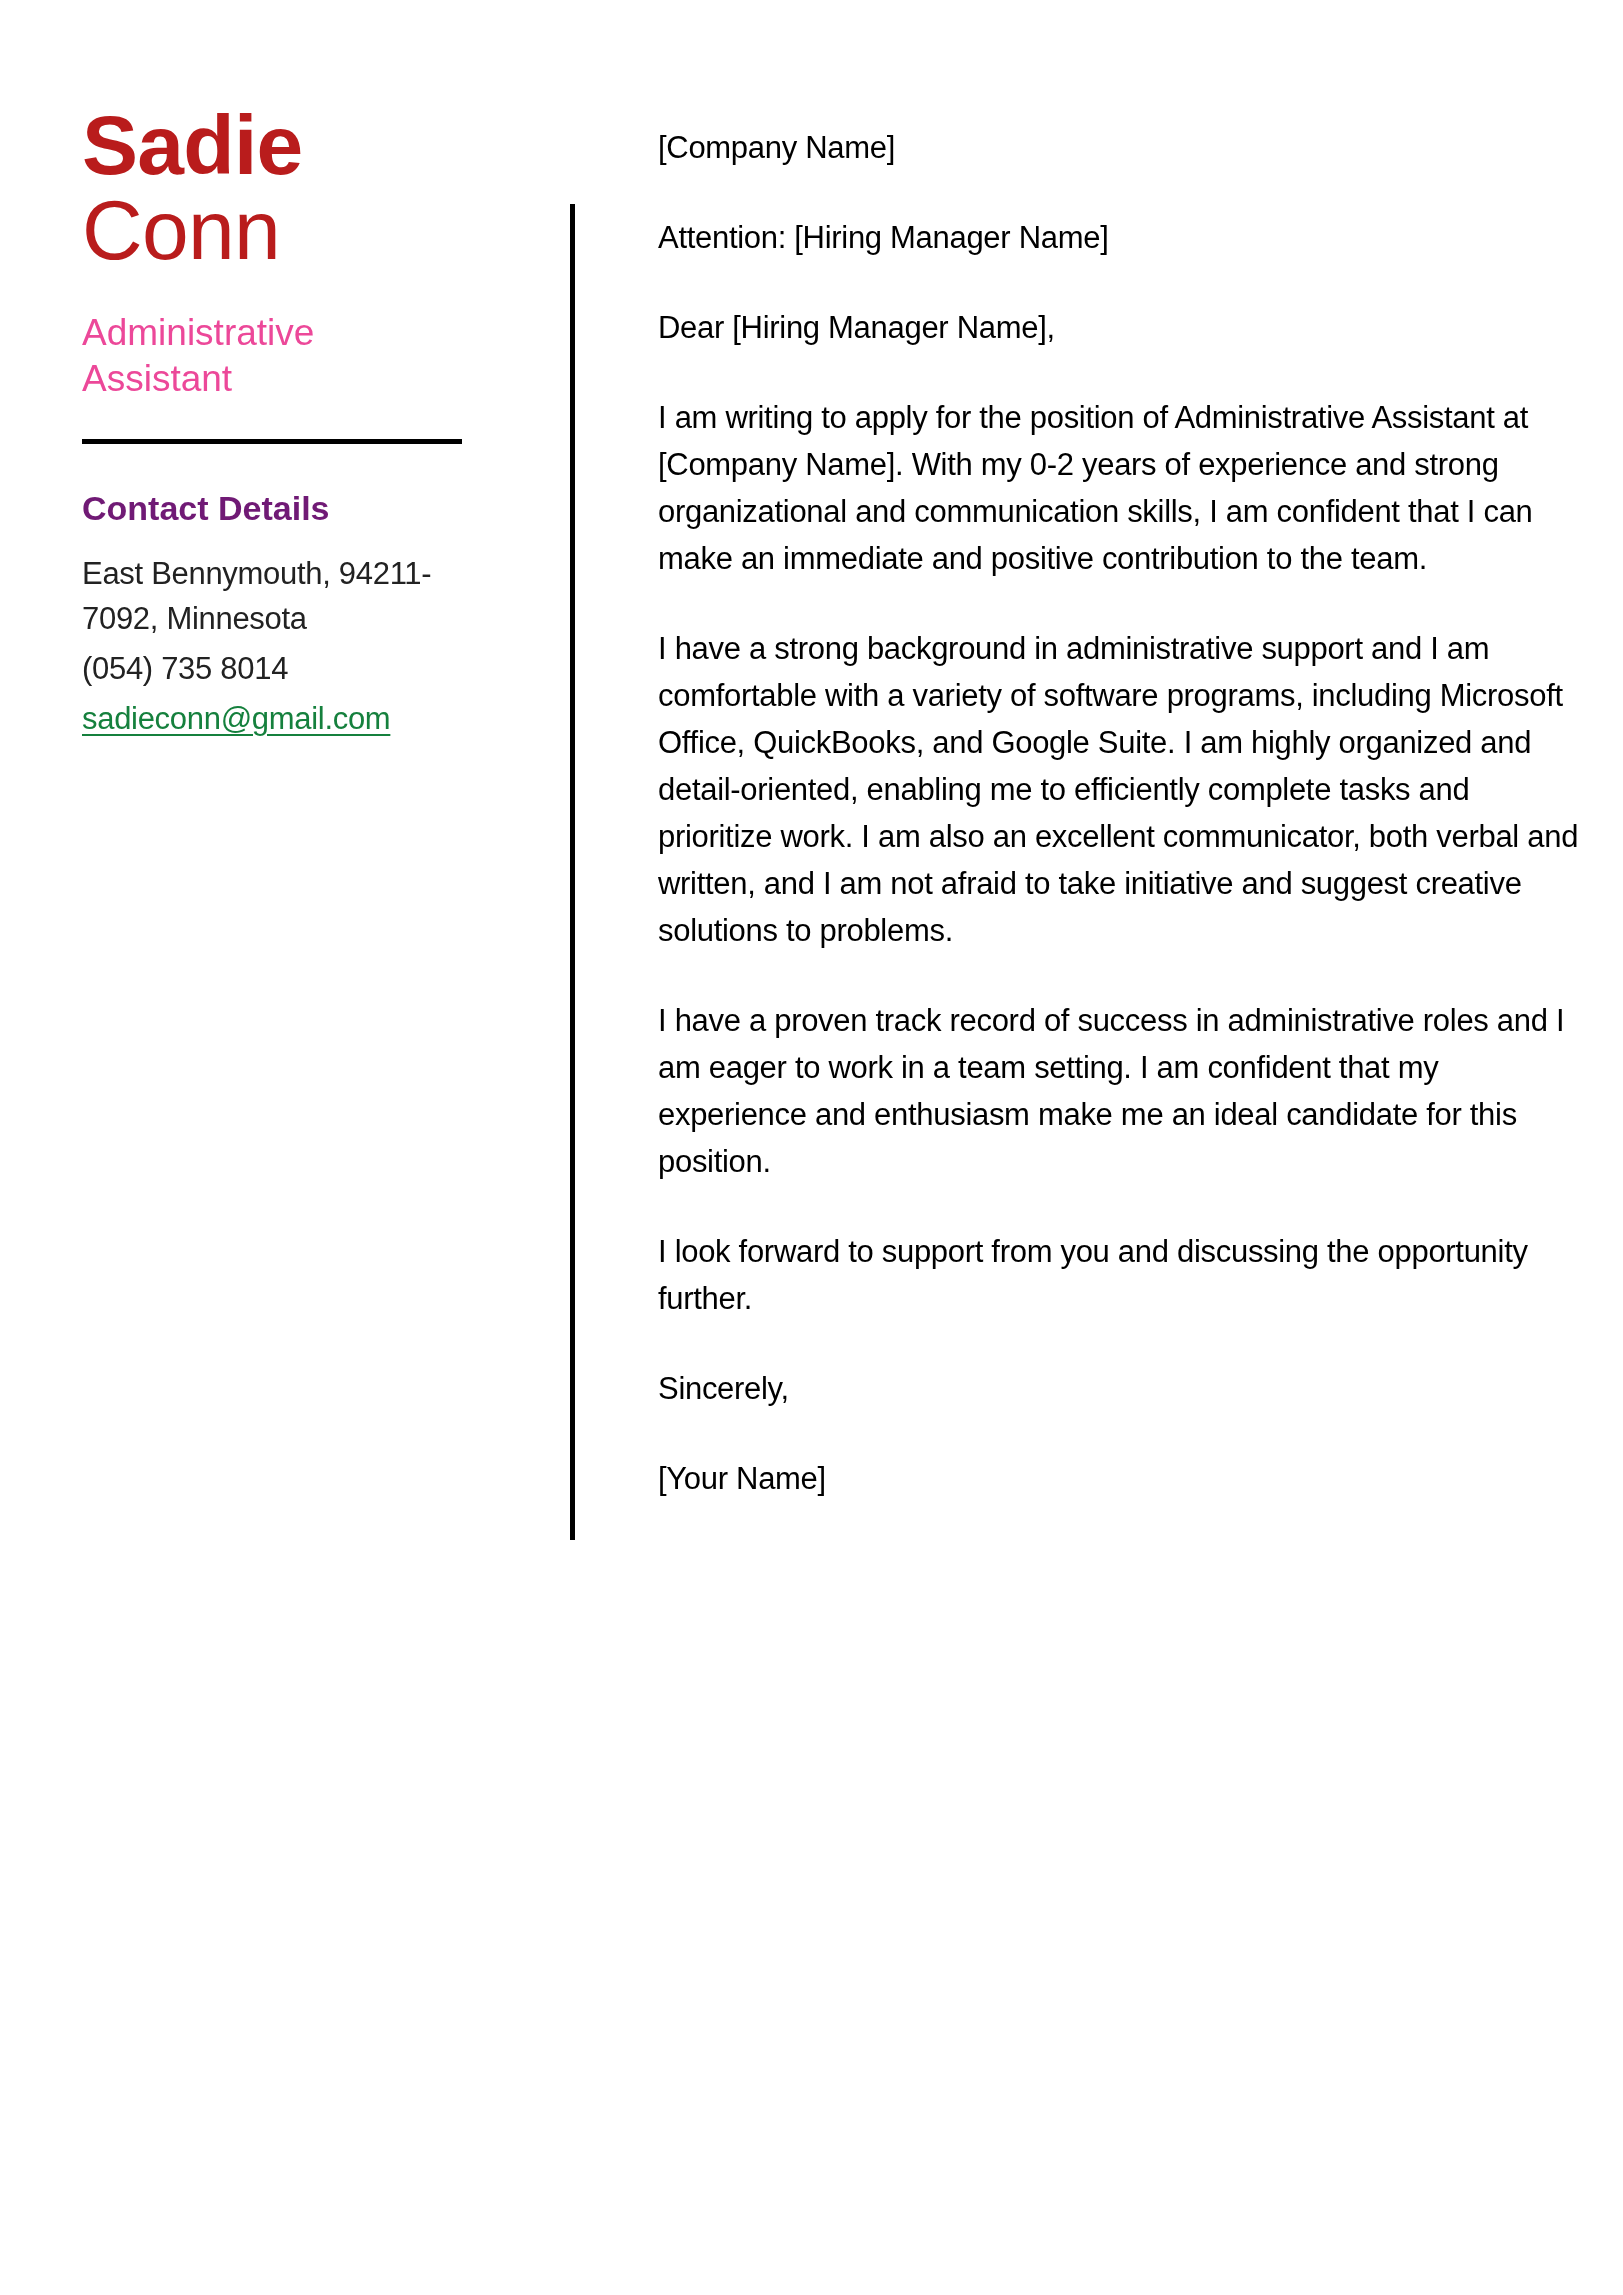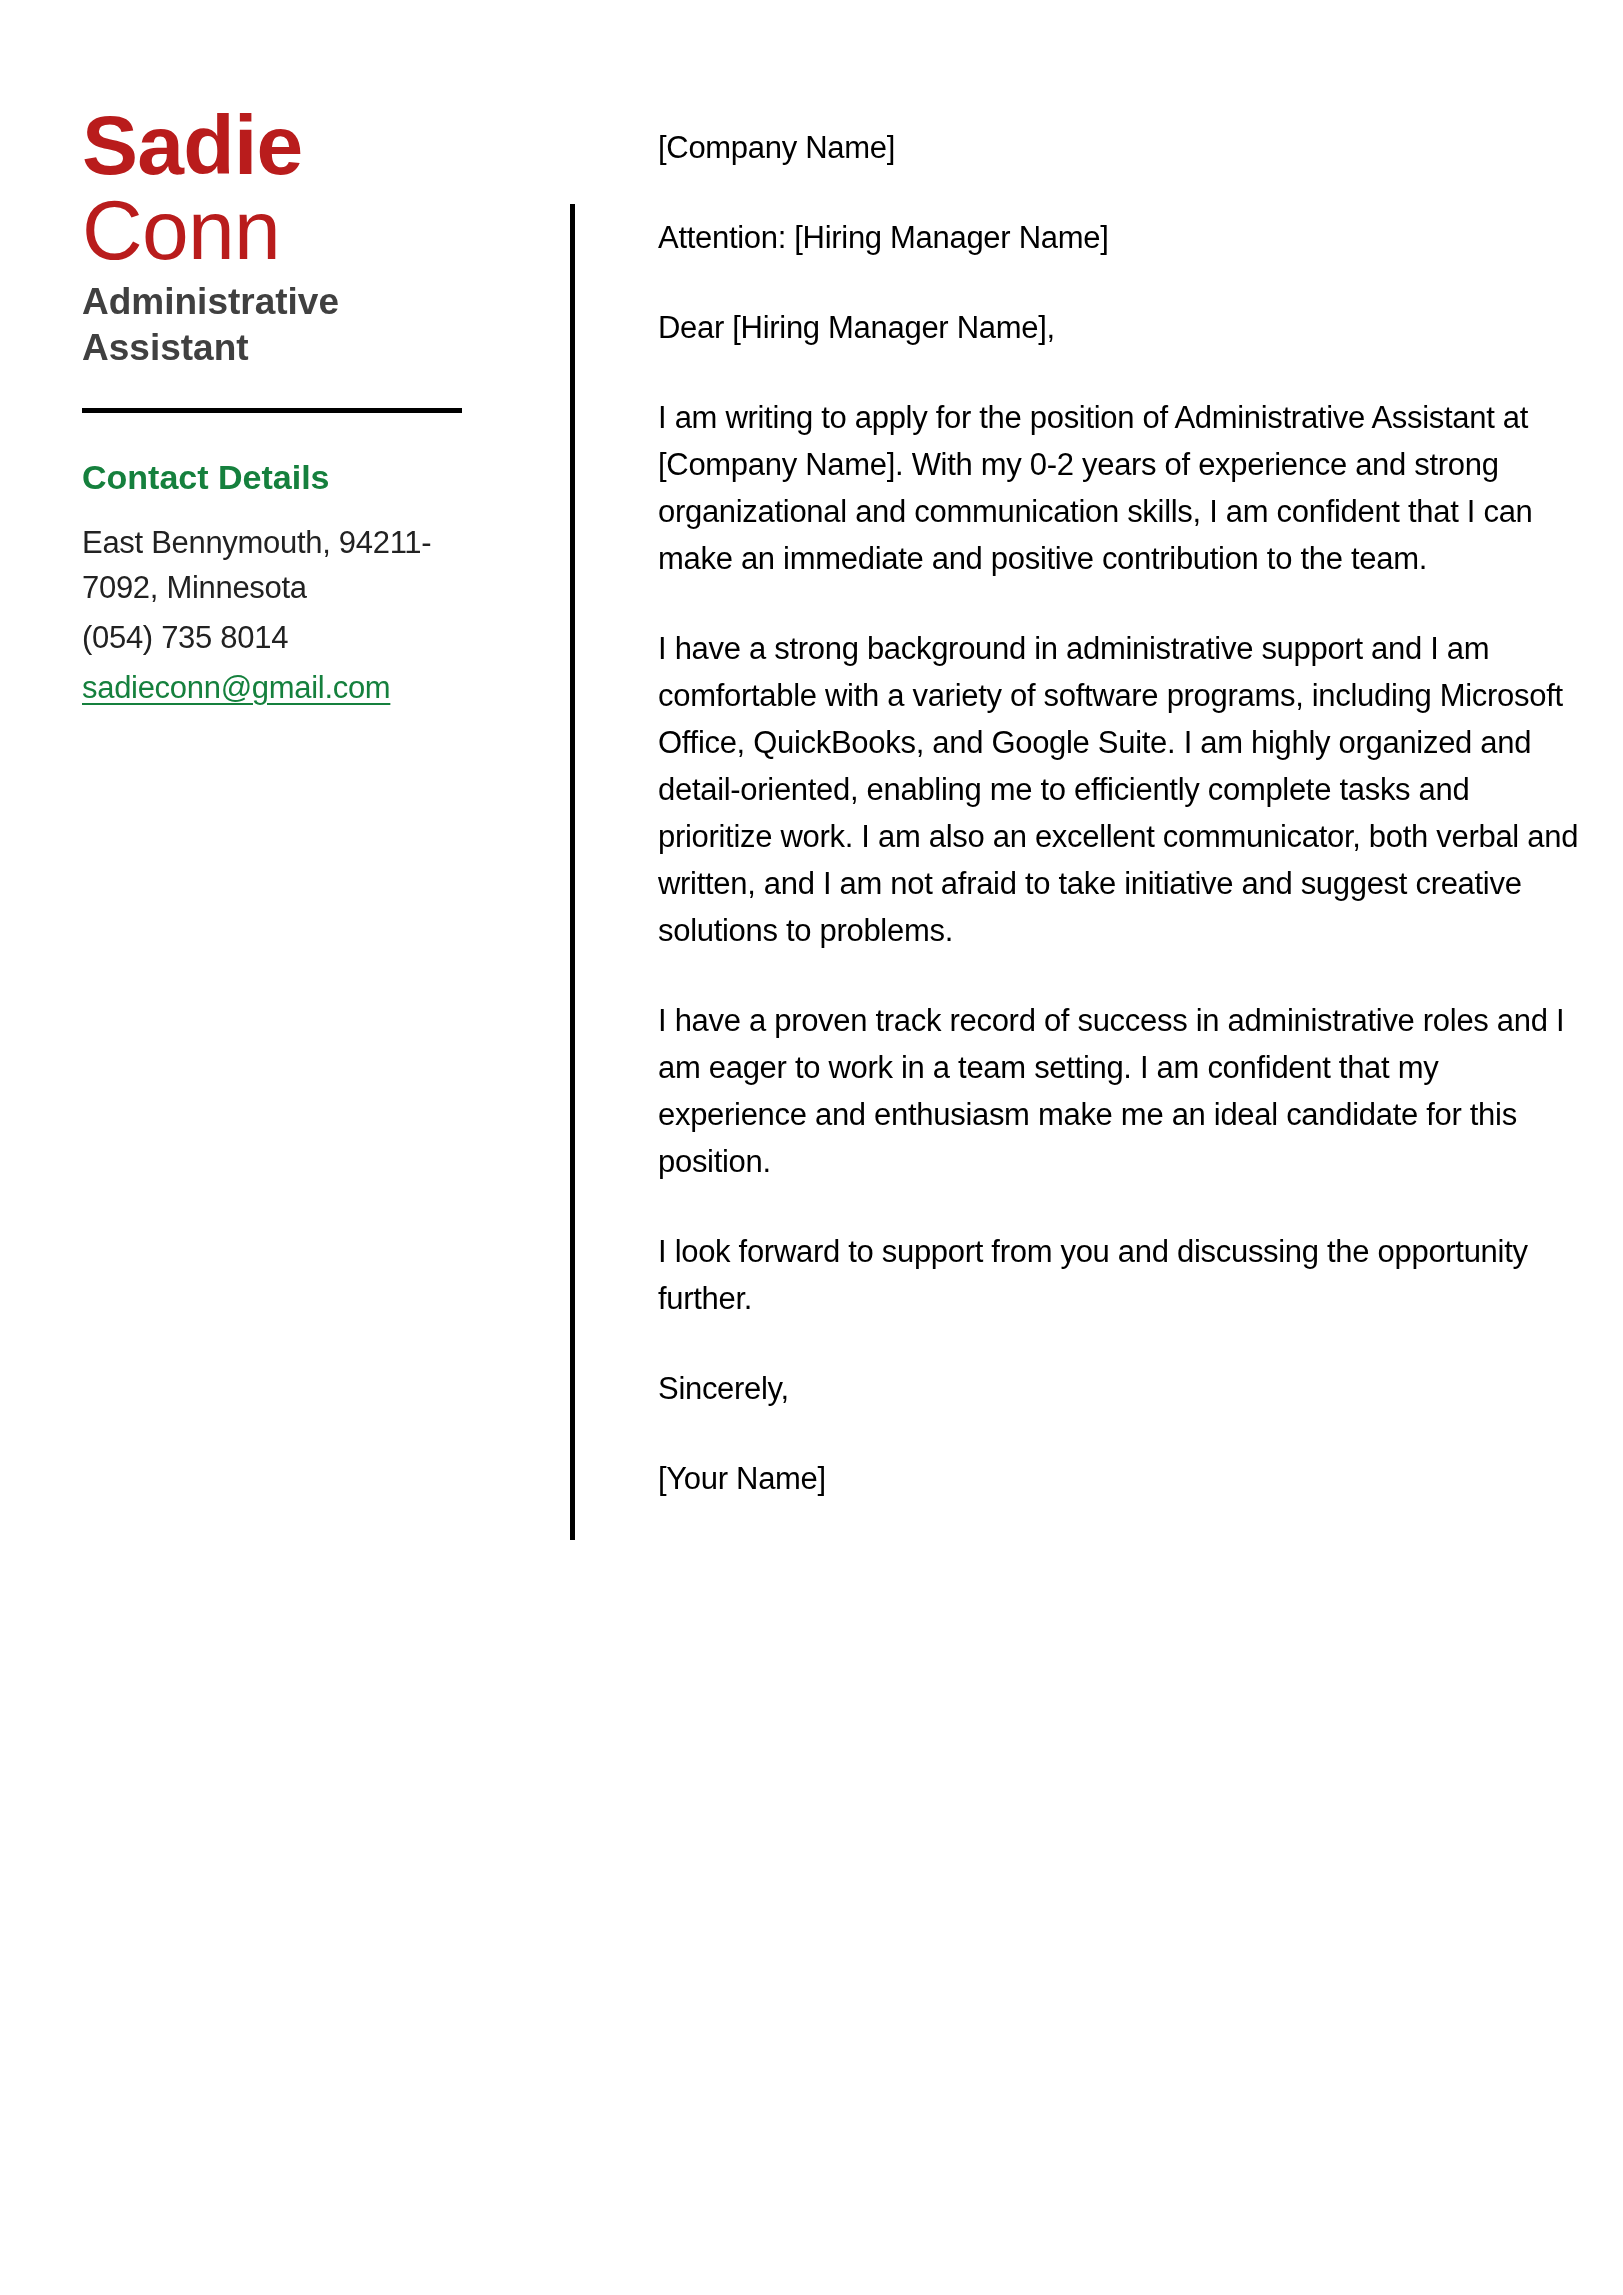--- a/index.html
+++ b/index.html
@@ -24,39 +24,39 @@
   }
   .name {
     font-size: 84px;
     line-height: 85px;
     color: #b91c1c;
     letter-spacing: -0.7px;
   }
   .name .first { display: block; font-weight: 700; }
   .name .last  { display: block; font-weight: 400; }
   .job-title {
-    margin-top: 6px;
+    margin-top: 37px;
     font-size: 37px;
     line-height: 46px;
-    font-weight: 700;
-    color: #404040;
+    font-weight: 400;
+    color: #ec4899;
     width: 340px;
   }
   .h-divider {
     margin-top: 37px;
     width: 380px;
     height: 4.6px;
     background: #000000;
   }
   .contact-heading {
     margin-top: 43px;
     font-size: 34px;
     line-height: 42px;
     font-weight: 700;
-    color: #15803d;
+    color: #701a75;
   }
   .contact-item {
     margin-top: 5px;
     font-size: 31px;
     line-height: 45px;
     letter-spacing: -0.3px;
     color: #222222;
     width: 393px;
   }
   .contact-item.first { margin-top: 22px; }

